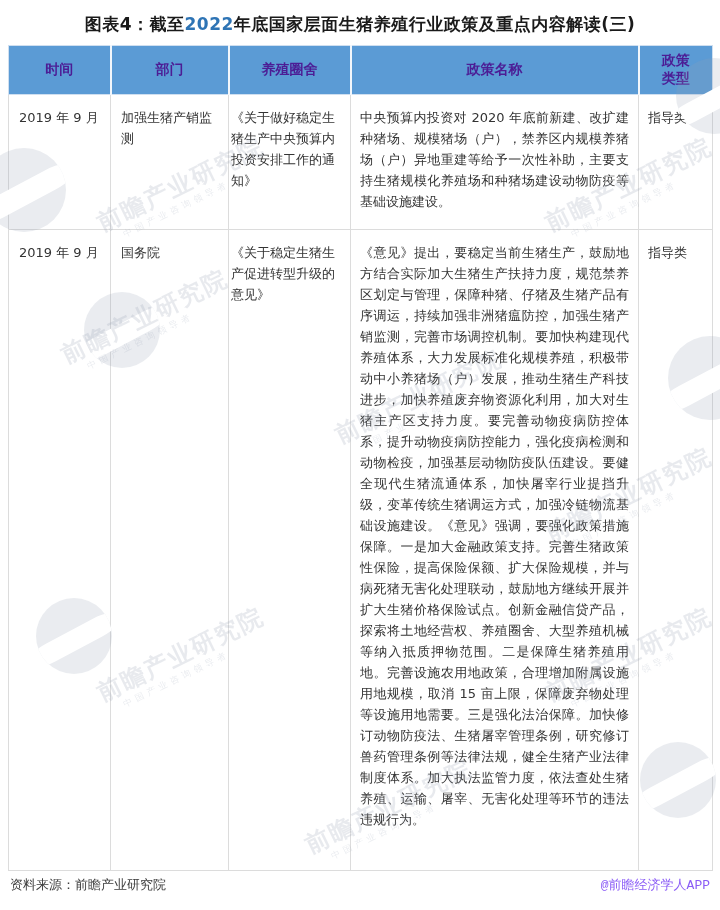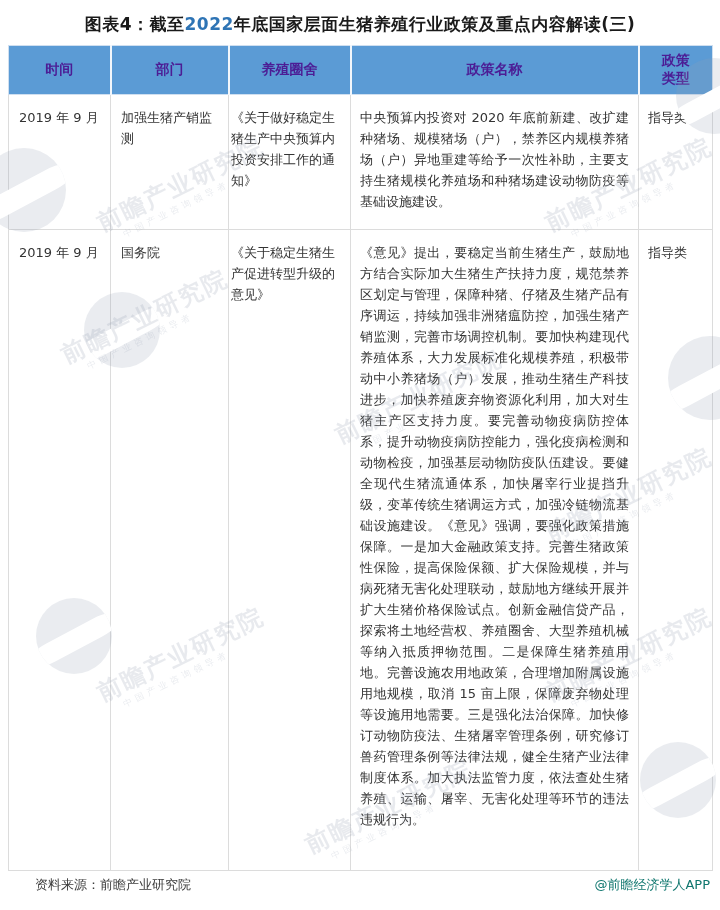--- a/index.html
+++ b/index.html
@@ -65,23 +65,22 @@
     position: absolute;
     left: 10px;
     right: 10px;
     top: 876px;
     display: flex;
     justify-content: space-between;
     align-items: center;
     font-size: 13px;
     color: #3d3d3d;
     z-index: 1;
-    margin-left: 25px;
-  }
-  .footer .credit { color: #0f766e; }
+  }
+  .footer .credit { color: #8b5cf6; font-family: Liberation Mono, monospace; }
 
   
   .wm-layer {
     position: absolute;
     inset: 0;
     pointer-events: none;
     z-index: 2;
   }
   .wm {
     position: absolute;

